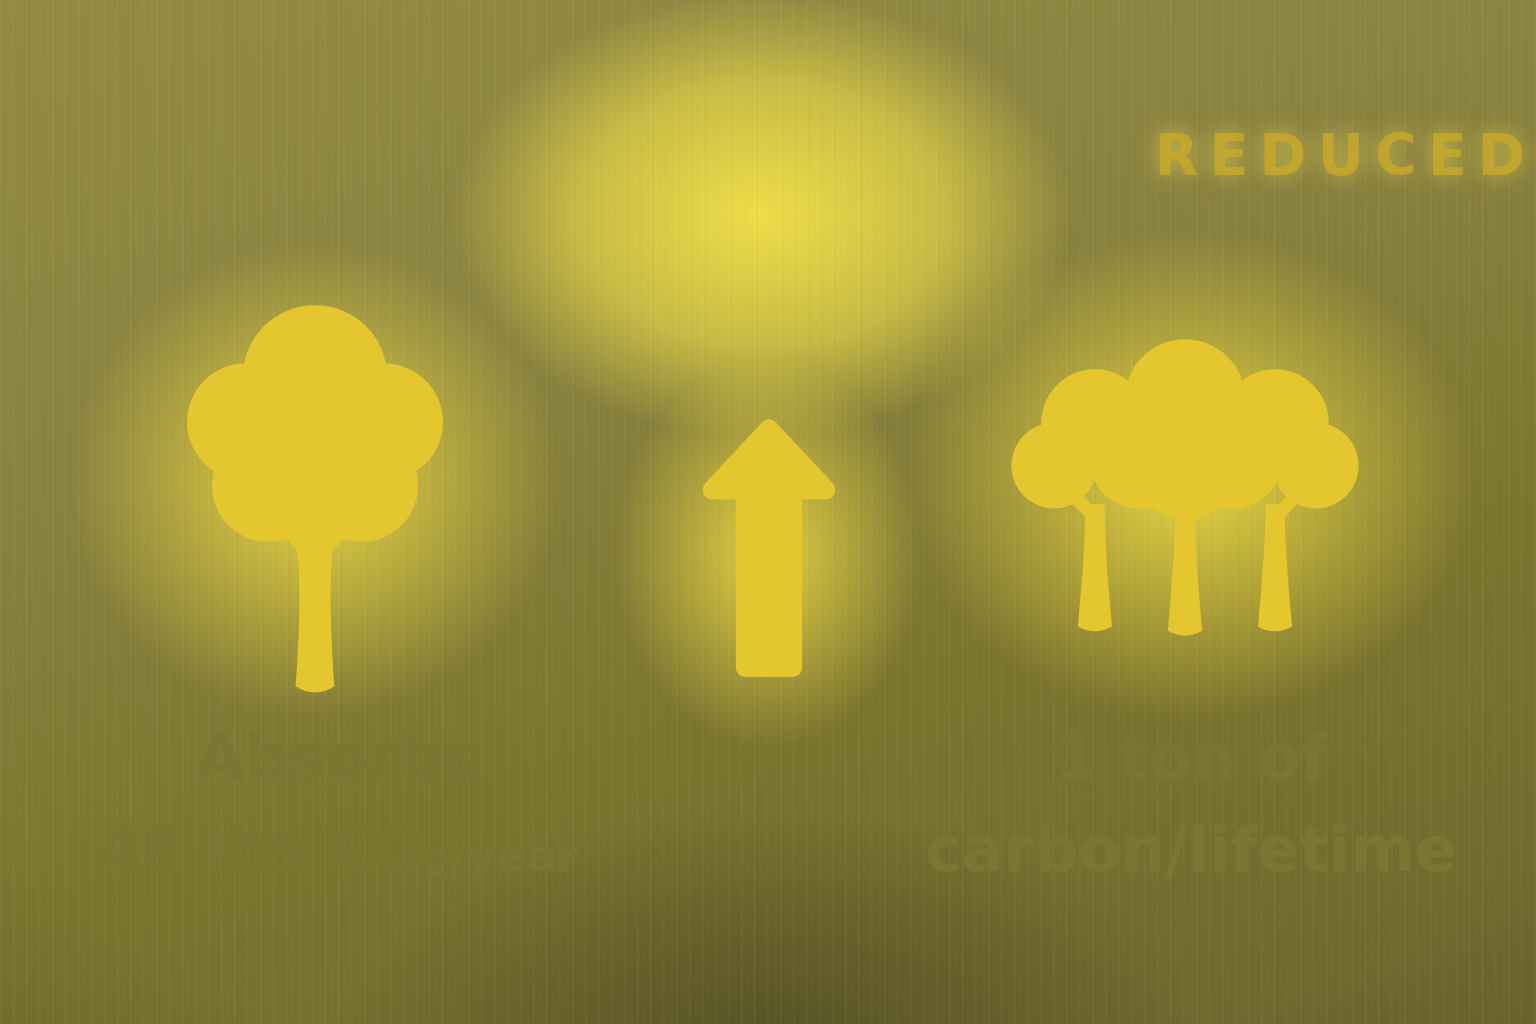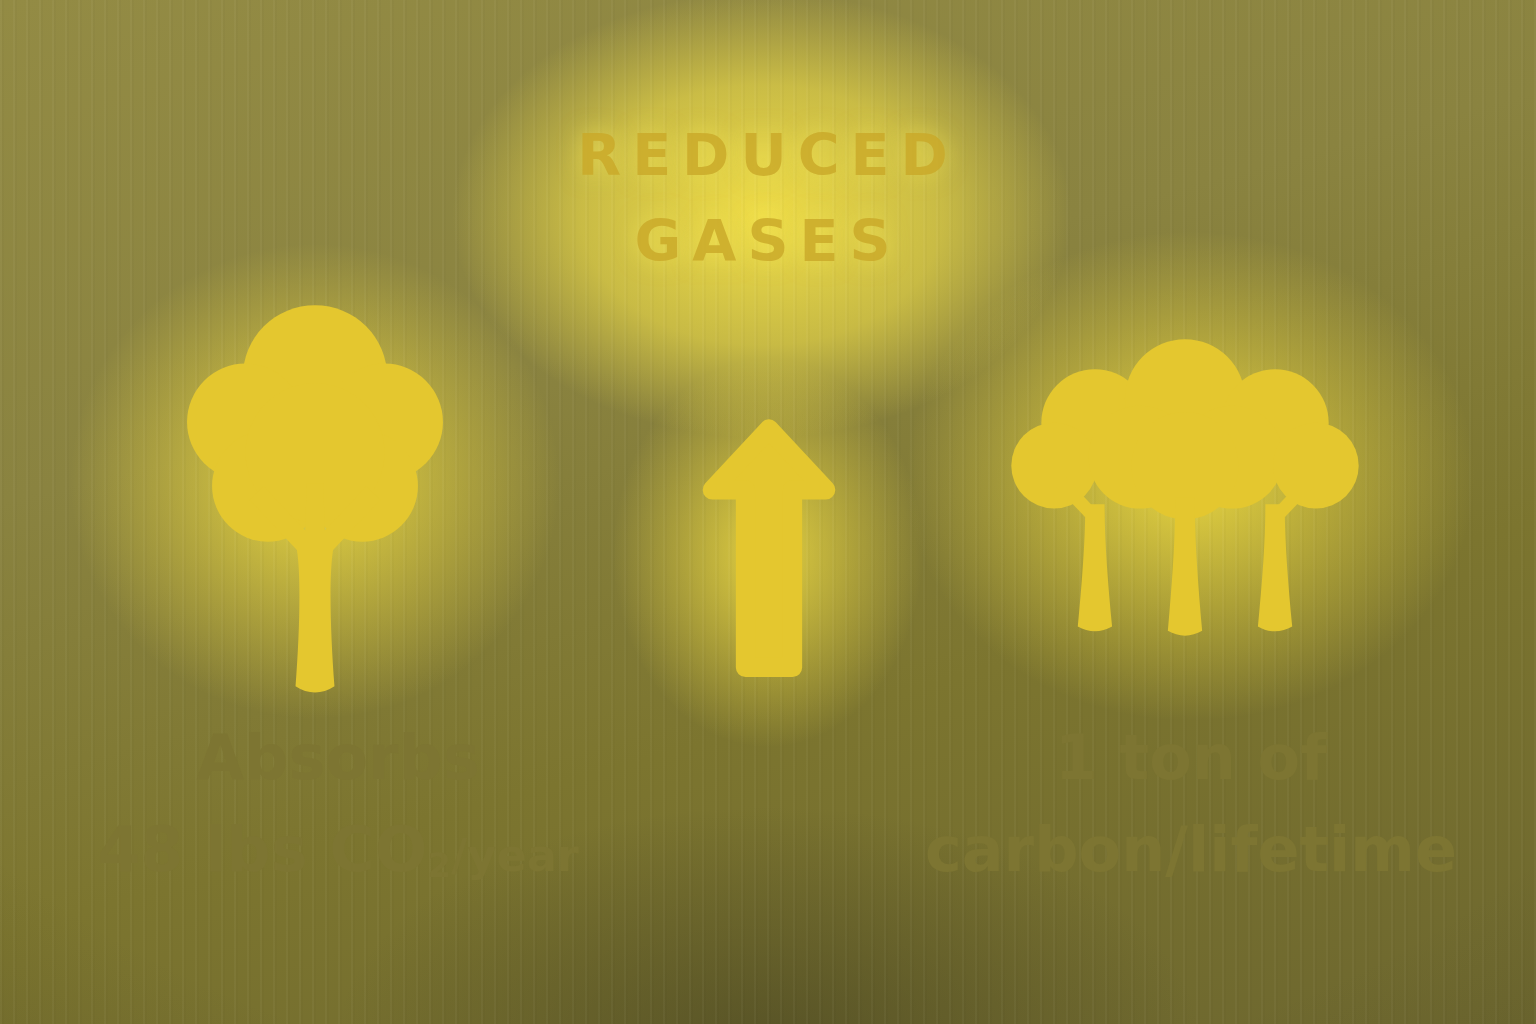--- a/index.html
+++ b/index.html
@@ -18,21 +18,21 @@
       linear-gradient(165deg,#938b44 0%,#8a8340 35%,#7c752f 65%,#6d672f 100%);
   }
   .stripes{
     position:absolute;inset:0;
     background:repeating-linear-gradient(90deg,
       rgba(255,255,240,0.035) 0 2px, rgba(0,0,0,0.02) 2px 4px, rgba(0,0,0,0) 4px 13px);
     pointer-events:none;
   }
   .headline{
     position:absolute;left:0;right:0;top:112px;
-    text-align:center;
+    text-align:right;
     font-weight:700;
     font-size:57px;
     line-height:86px;
     letter-spacing:11px;
     color:rgba(201,168,40,0.82);
     text-shadow:0 0 22px rgba(246,230,90,0.55);
   }
   .icon{position:absolute;}
   .icon svg{display:block;width:100%;height:100%;}
   .icon-tree-left   {left:162px; top:276px; width:306px; height:420px;}
@@ -52,21 +52,20 @@
   .caption .small{font-size:0.72em;}
 </style>
 </head>
 <body>
 
 <div class="stage">
   <div class="stripes"></div>
 
   <div class="headline">
     <div>REDUCED</div>
-    <div>GASES</div>
   </div>
 
   <div class="icon icon-tree-left">
     <svg viewBox="0 0 220 300" xmlns="http://www.w3.org/2000/svg">
       <g fill="#e4c72f">
         <circle cx="110" cy="72" r="52"></circle>
         <circle cx="60" cy="104" r="42"></circle>
         <circle cx="160" cy="104" r="42"></circle>
         <circle cx="76" cy="150" r="40"></circle>
         <circle cx="144" cy="150" r="40"></circle>

